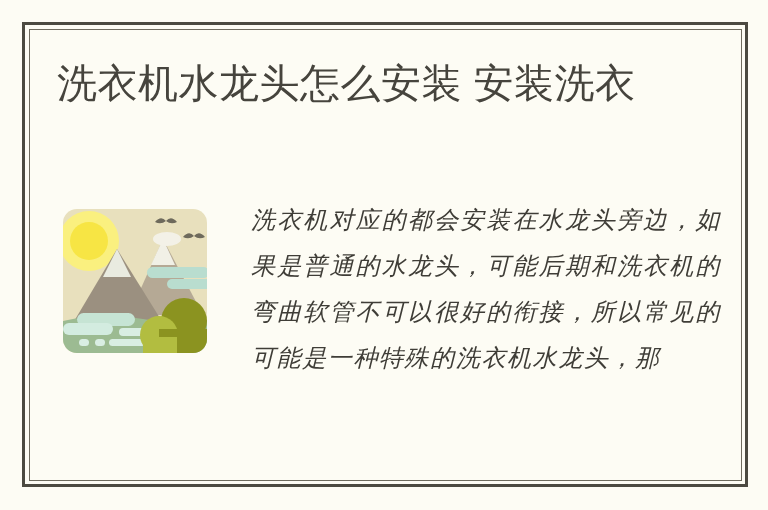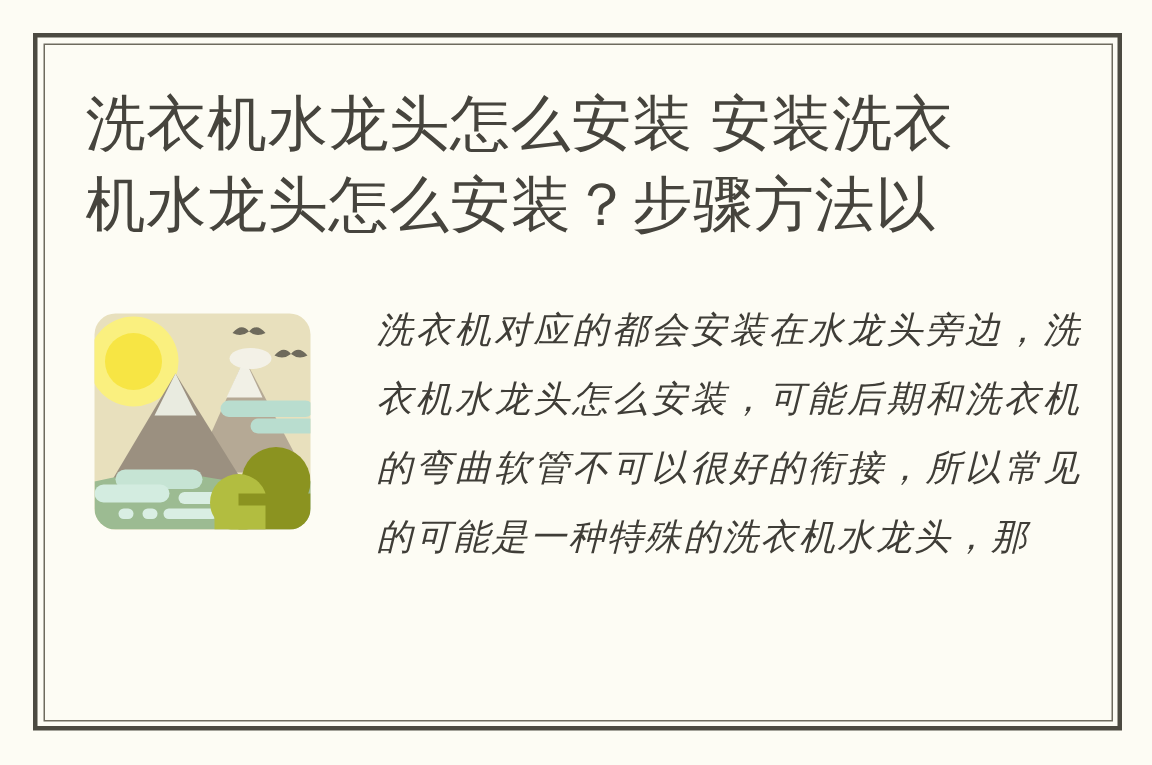--- a/index.html
+++ b/index.html
@@ -120,21 +120,20 @@
 
 <div class="page">
 
   <div class="frame-outer"></div>
   <div class="frame-inner"></div>
 
   <div class="content">
 
     <div class="title">
       <span class="title-line">洗衣机水龙头怎么安装 安装洗衣</span>
-      <span class="title-line">机水龙头怎么安装？步骤方法以</span>
     </div>
 
     <div class="article">
 
       <div class="thumb">
         <svg viewBox="0 0 168 168" xmlns="http://www.w3.org/2000/svg">
           <defs>
             <clipPath id="card">
               <rect x="12" y="12" width="144" height="144" rx="14" ry="14"></rect>
             </clipPath>
@@ -171,18 +170,18 @@
             <rect x="58" y="142" width="36" height="7" rx="3.5" fill="#d9eee3"></rect>
 
             <circle cx="133" cy="124" r="23" fill="#8b9320"></circle>
             <circle cx="108" cy="138" r="19" fill="#b2bd40"></circle>
             <rect x="108" y="132" width="48" height="24" fill="#8b9320"></rect>
             <rect x="92" y="140" width="34" height="16" fill="#b2bd40"></rect>
           </g>
         </svg>
       </div>
 
-      <div class="body-text">洗衣机对应的都会安装在水龙头旁边，洗衣机水龙头怎么安装，可能后期和洗衣机的弯曲软管不可以很好的衔接，所以常见的可能是一种特殊的洗衣机水龙头，那</div>
+      <div class="body-text">洗衣机对应的都会安装在水龙头旁边，如果是普通的水龙头，可能后期和洗衣机的弯曲软管不可以很好的衔接，所以常见的可能是一种特殊的洗衣机水龙头，那</div>
 
     </div>
 
   </div>
 </div>
 
 </body></html>

